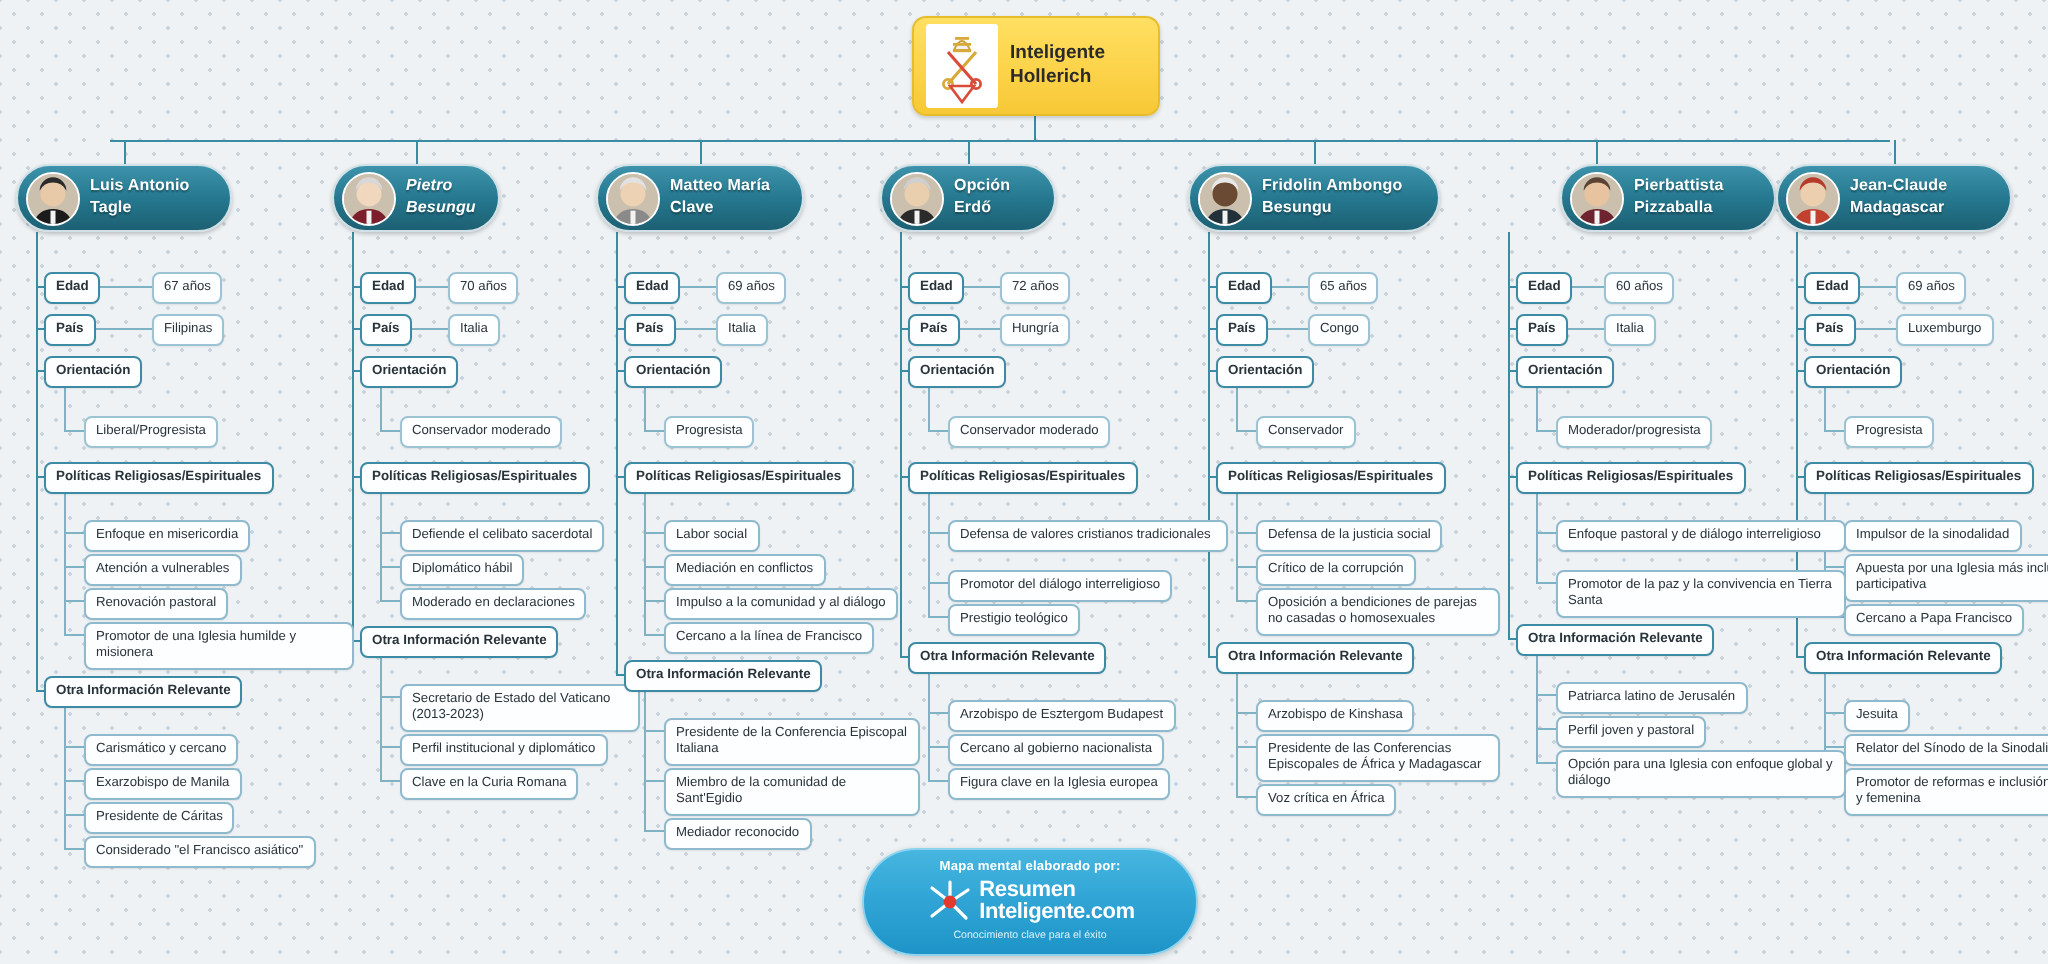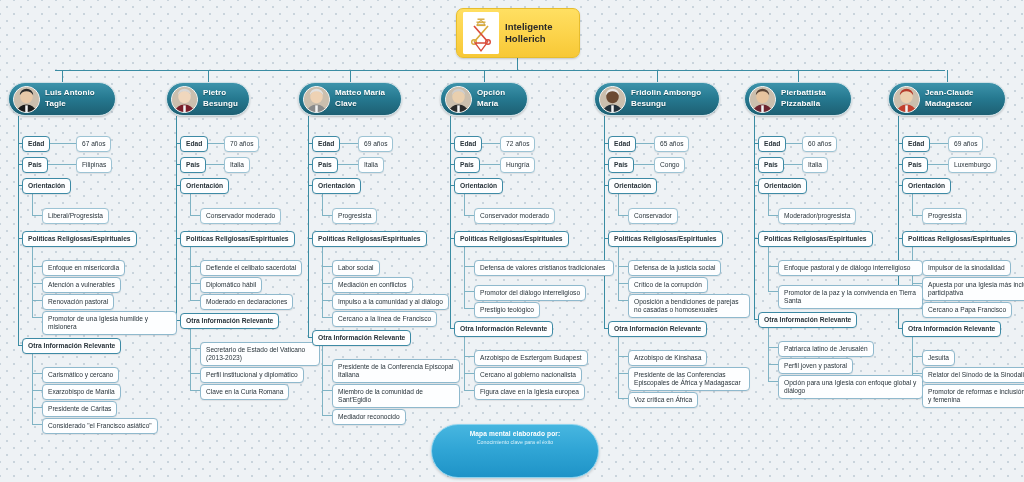--- a/index.html
+++ b/index.html
@@ -177,21 +177,21 @@
     <div class="box " style="left:42px; top:418px; ">Considerado "el Francisco asiático"</div>
     <div class="ln hh thin" style="left:32px; top:424px; width:10px;"></div>
     <div class="ln vv thin" style="left:32px; top:351px; height:73px;"></div>
     <div class="ln v" style="left:18px; top:116px; height:229px;"></div>
     <div class="ln hh" style="left:18px; top:143px; width:5px;"></div>
     <div class="ln hh" style="left:18px; top:164px; width:5px;"></div>
     <div class="ln hh" style="left:18px; top:185px; width:5px;"></div>
     <div class="ln hh" style="left:18px; top:238px; width:5px;"></div>
     <div class="ln hh" style="left:18px; top:345px; width:5px;"></div>
     <div class="ln v" style="left:208px; top:70px; height:12px;"></div>
-  <div class="cand" style="left:166px; top:82px; width:84px;">
+  <div class="cand" style="left:166px; top:82px; width:84px;font-style:italic;">
     <div class="cand-head">
       <div class="avatar">
         <svg viewBox="0 0 30 30">
           <rect width="30" height="30" fill="#cbbfae"></rect>
           <circle cx="15" cy="12" r="7.5" fill="#f0d7bd"></circle>
           <path d="M7 10 a8 8 0 0 1 16 0 a9 9 0 0 0 -16 0z" fill="#d8d8d8"></path>
           <path d="M3 30 q3 -9 12 -9 q9 0 12 9z" fill="#7a1f2b"></path>
           <rect x="13.5" y="22" width="3" height="8" fill="#f3f3f3"></rect>
         </svg>
       </div>
@@ -292,21 +292,21 @@
         <svg viewBox="0 0 30 30">
           <rect width="30" height="30" fill="#cbbfae"></rect>
           <circle cx="15" cy="12" r="7.5" fill="#e9cfae"></circle>
           <path d="M7 10 a8 8 0 0 1 16 0 a9 9 0 0 0 -16 0z" fill="#cfcfcf"></path>
           <path d="M3 30 q3 -9 12 -9 q9 0 12 9z" fill="#2a2a2a"></path>
           <rect x="13.5" y="22" width="3" height="8" fill="#f3f3f3"></rect>
         </svg>
       </div>
       <div class="cand-name">
         <span>Opción</span><br>
-        <span>María</span>
+        <span>Erdő</span>
       </div>
     </div>
   </div>
     <div class="box cat" style="left:454px; top:136px;">Edad</div>
     <div class="ln hh thin" style="left:454px; top:143px; width:46px;"></div>
     <div class="box val" style="left:500px; top:136px;">72 años</div>
     <div class="box cat" style="left:454px; top:157px;">País</div>
     <div class="ln hh thin" style="left:454px; top:164px; width:46px;"></div>
     <div class="box val" style="left:500px; top:157px;">Hungría</div>
     <div class="box cat" style="left:454px; top:178px;">Orientación</div>
@@ -379,21 +379,21 @@
     <div class="box " style="left:628px; top:392px; ">Voz crítica en África</div>
     <div class="ln hh thin" style="left:618px; top:398px; width:10px;"></div>
     <div class="ln vv thin" style="left:618px; top:334px; height:64px;"></div>
     <div class="ln v" style="left:604px; top:116px; height:212px;"></div>
     <div class="ln hh" style="left:604px; top:143px; width:5px;"></div>
     <div class="ln hh" style="left:604px; top:164px; width:5px;"></div>
     <div class="ln hh" style="left:604px; top:185px; width:5px;"></div>
     <div class="ln hh" style="left:604px; top:238px; width:5px;"></div>
     <div class="ln hh" style="left:604px; top:328px; width:5px;"></div>
     <div class="ln v" style="left:798px; top:70px; height:12px;"></div>
-  <div class="cand" style="left:744px; top:82px; width:108px;">
+  <div class="cand" style="left:780px; top:82px; width:108px;">
     <div class="cand-head">
       <div class="avatar">
         <svg viewBox="0 0 30 30">
           <rect width="30" height="30" fill="#cbbfae"></rect>
           <circle cx="15" cy="12" r="7.5" fill="#e7c49f"></circle>
           <path d="M7 10 a8 8 0 0 1 16 0 a9 9 0 0 0 -16 0z" fill="#5a4436"></path>
           <path d="M3 30 q3 -9 12 -9 q9 0 12 9z" fill="#6d2430"></path>
           <rect x="13.5" y="22" width="3" height="8" fill="#f3f3f3"></rect>
         </svg>
       </div>
@@ -480,14 +480,30 @@
     <div class="ln v" style="left:898px; top:116px; height:212px;"></div>
     <div class="ln hh" style="left:898px; top:143px; width:5px;"></div>
     <div class="ln hh" style="left:898px; top:164px; width:5px;"></div>
     <div class="ln hh" style="left:898px; top:185px; width:5px;"></div>
     <div class="ln hh" style="left:898px; top:238px; width:5px;"></div>
     <div class="ln hh" style="left:898px; top:328px; width:5px;"></div>
   </div>
 
 <div id="footer-badge">
   <div class="fb-top">Mapa mental elaborado por:</div>
+  <div class="fb-mid">
+    <svg class="fb-star" viewBox="0 0 24 24">
+      <g stroke="#ffffff" stroke-width="1.6" stroke-linecap="round">
+        <line x1="12" y1="12" x2="3" y2="5"></line>
+        <line x1="12" y1="12" x2="3" y2="19"></line>
+        <line x1="12" y1="12" x2="21" y2="6"></line>
+        <line x1="12" y1="12" x2="20" y2="20"></line>
+        <line x1="12" y1="12" x2="12" y2="2"></line>
+      </g>
+      <circle cx="12" cy="12" r="3.2" fill="#e23b2e"></circle>
+    </svg>
+    <div class="fb-words">
+      <span class="fb-w1">Resumen</span>
+      <span class="fb-w2">Inteligente.com</span>
+    </div>
+  </div>
   <div class="fb-sub">Conocimiento clave para el éxito</div>
 </div>
 
 </body></html>

